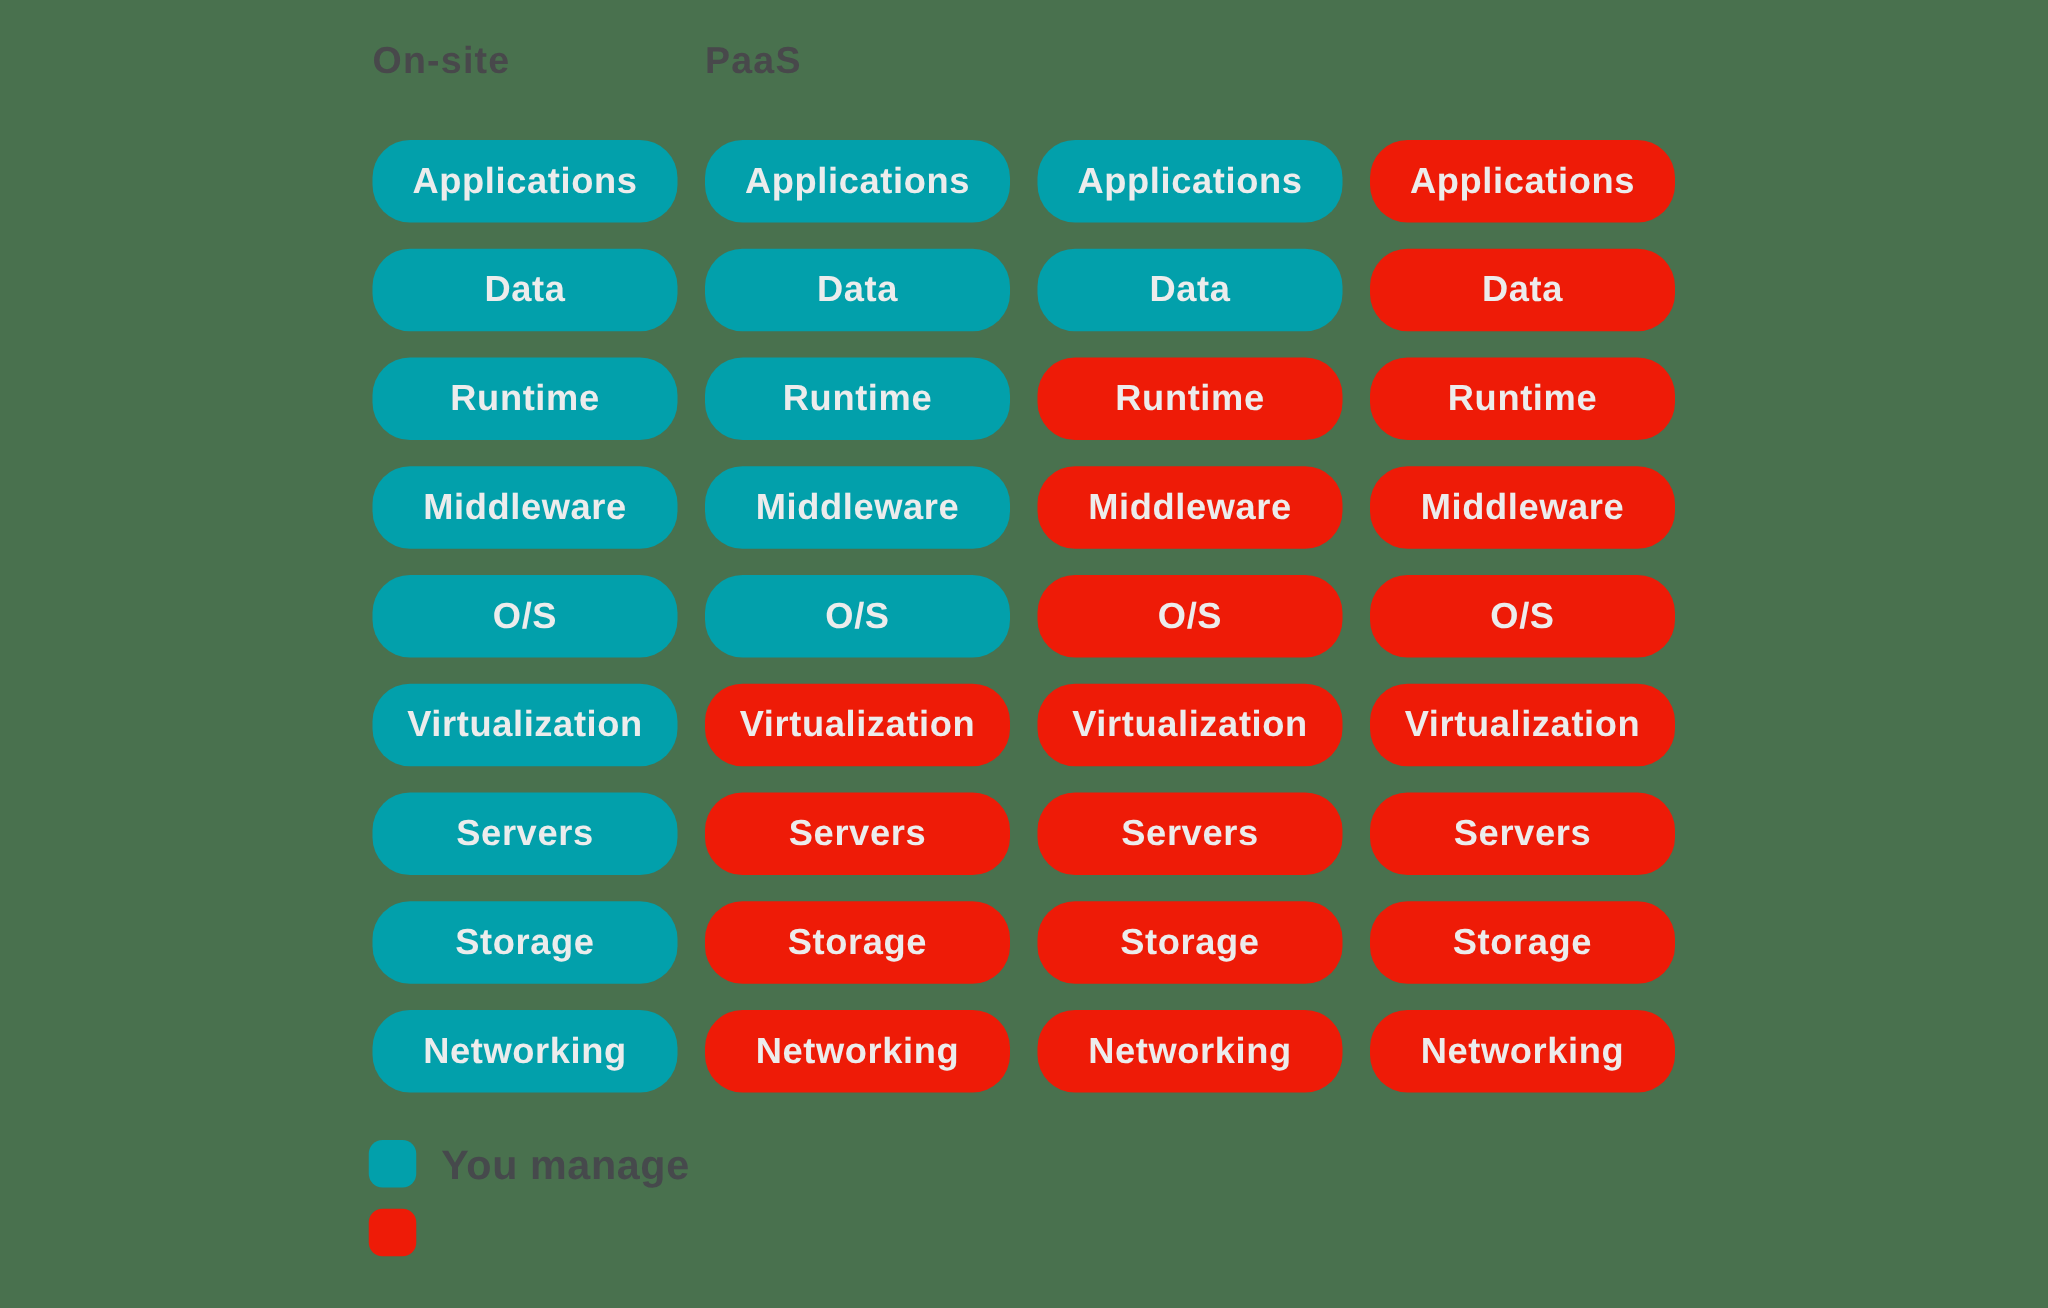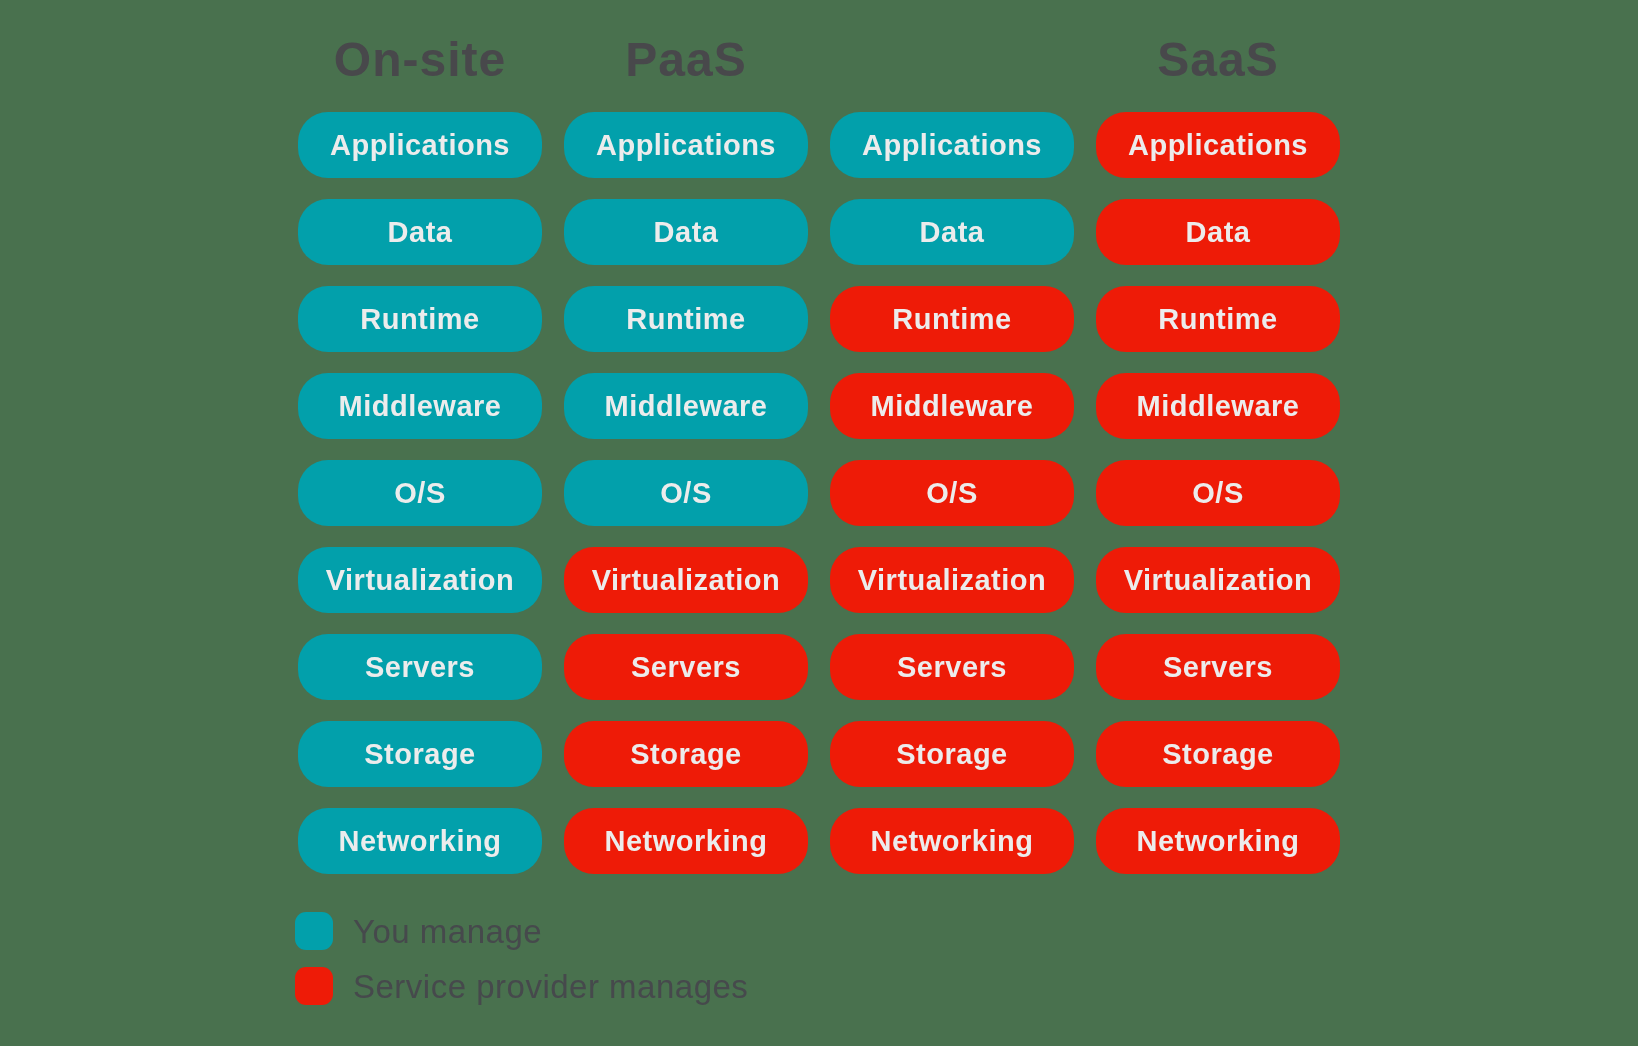--- a/index.html
+++ b/index.html
@@ -13,22 +13,22 @@
   }
   #diagram {
     position: relative;
     width: 1638px;
     height: 1046px;
   }
   .col-header {
     position: absolute;
     top: 32px;
     width: 244px;
-    text-align: center;
-    font-size: 48px;
+    text-align: left;
+    font-size: 30px;
     font-weight: 700;
     letter-spacing: 1px;
     color: #48484B;
   }
   .pill {
     position: absolute;
     width: 244px;
     height: 66px;
     border-radius: 30px;
     display: flex;
@@ -45,21 +45,21 @@
     width: 38px;
     height: 38px;
     border-radius: 11px;
   }
   .legend-label {
     position: absolute;
     left: 353px;
     height: 38px;
     line-height: 40px;
     font-size: 33px;
-    font-weight: 400;
+    font-weight: 700;
     letter-spacing: 0.5px;
     color: #46494C;
   }
 </style>
 </head>
 <body>
 
 <div id="diagram">
     <div class="col-header" style="left: 298px;">On-site</div>
     <div class="pill" style="left: 298px; top: 112px; background: rgb(2, 160, 171);">Applications</div>
@@ -83,27 +83,25 @@
     <div class="pill" style="left: 564px; top: 808px; background: rgb(238, 27, 7);">Networking</div>
     <div class="pill" style="left: 830px; top: 112px; background: rgb(2, 160, 171);">Applications</div>
     <div class="pill" style="left: 830px; top: 199px; background: rgb(2, 160, 171);">Data</div>
     <div class="pill" style="left: 830px; top: 286px; background: rgb(238, 27, 7);">Runtime</div>
     <div class="pill" style="left: 830px; top: 373px; background: rgb(238, 27, 7);">Middleware</div>
     <div class="pill" style="left: 830px; top: 460px; background: rgb(238, 27, 7);">O/S</div>
     <div class="pill" style="left: 830px; top: 547px; background: rgb(238, 27, 7);">Virtualization</div>
     <div class="pill" style="left: 830px; top: 634px; background: rgb(238, 27, 7);">Servers</div>
     <div class="pill" style="left: 830px; top: 721px; background: rgb(238, 27, 7);">Storage</div>
     <div class="pill" style="left: 830px; top: 808px; background: rgb(238, 27, 7);">Networking</div>
-    <div class="col-header" style="left: 1096px;">SaaS</div>
     <div class="pill" style="left: 1096px; top: 112px; background: rgb(238, 27, 7);">Applications</div>
     <div class="pill" style="left: 1096px; top: 199px; background: rgb(238, 27, 7);">Data</div>
     <div class="pill" style="left: 1096px; top: 286px; background: rgb(238, 27, 7);">Runtime</div>
     <div class="pill" style="left: 1096px; top: 373px; background: rgb(238, 27, 7);">Middleware</div>
     <div class="pill" style="left: 1096px; top: 460px; background: rgb(238, 27, 7);">O/S</div>
     <div class="pill" style="left: 1096px; top: 547px; background: rgb(238, 27, 7);">Virtualization</div>
     <div class="pill" style="left: 1096px; top: 634px; background: rgb(238, 27, 7);">Servers</div>
     <div class="pill" style="left: 1096px; top: 721px; background: rgb(238, 27, 7);">Storage</div>
     <div class="pill" style="left: 1096px; top: 808px; background: rgb(238, 27, 7);">Networking</div>
     <div class="legend-swatch" style="top: 912px; background: rgb(2, 160, 171);"></div>
     <div class="legend-label" style="top: 912px;">You manage</div>
     <div class="legend-swatch" style="top: 967px; background: rgb(238, 27, 7);"></div>
-    <div class="legend-label" style="top: 967px;">Service provider manages</div>
   </div>
 
 </body></html>

